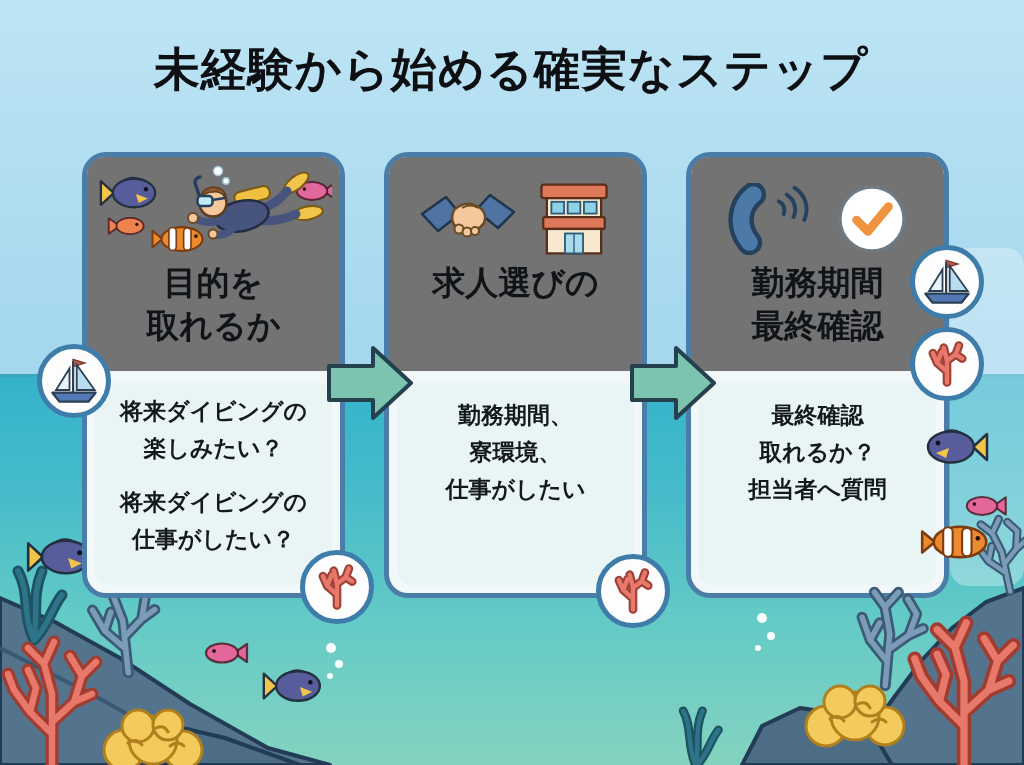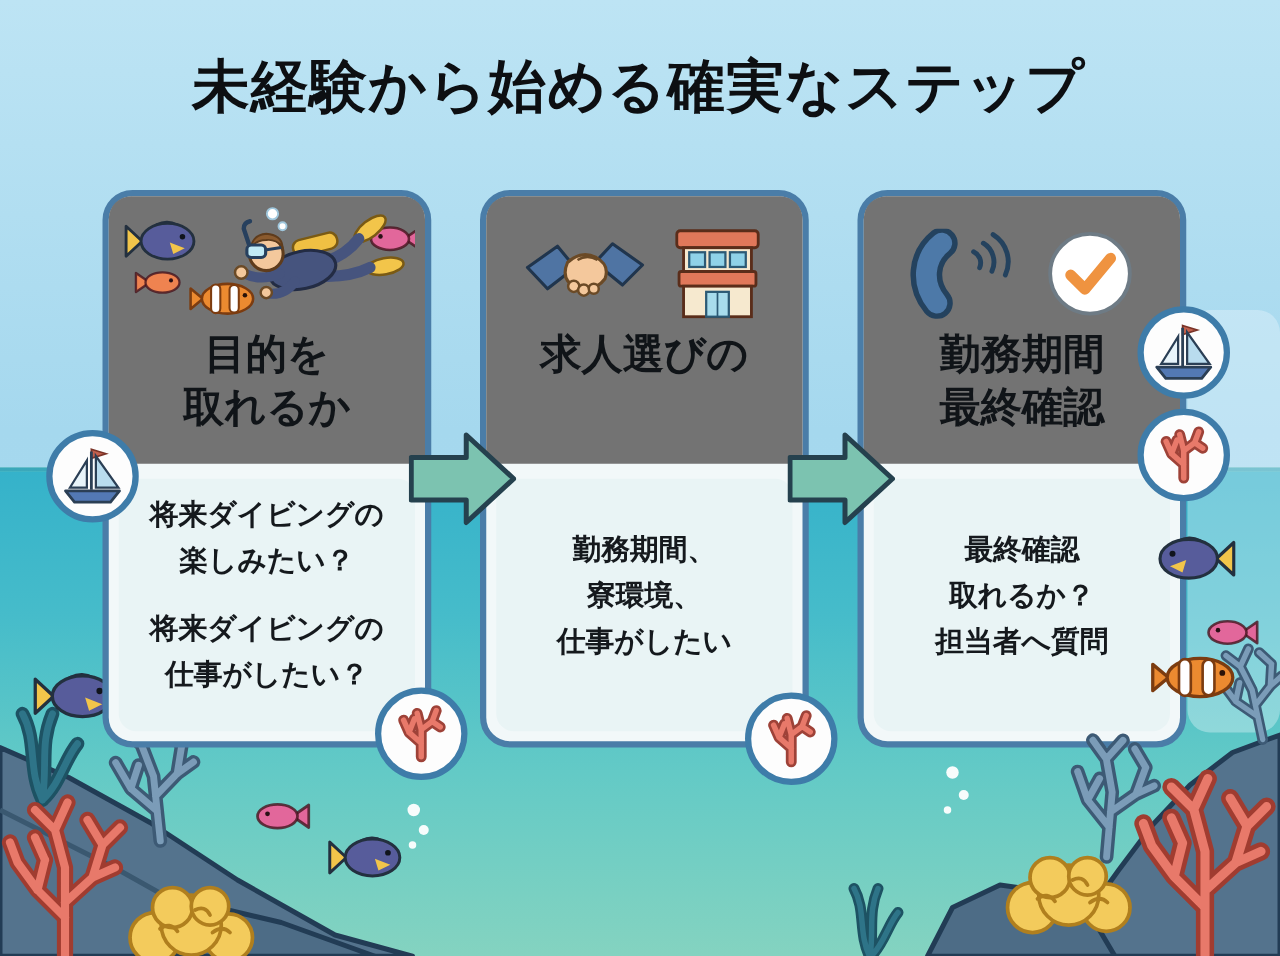--- a/index.html
+++ b/index.html
@@ -46,21 +46,21 @@
     position:absolute; left:0; right:0; top:104px; text-align:center;
     font-size:33px; line-height:43px; font-weight:800; color:#101418;
   }
   .card-bodywrap{
     position:absolute; left:8px; right:8px; top:226px; bottom:8px;
     background:#e9f4f5; border-radius:14px; text-align:center;
     padding-top:10px; box-sizing:border-box;
   }
   .para{margin:0; font-size:23px; line-height:37px; font-weight:700; color:#15191d;}
   .para + .para{margin-top:17px;}
-  .card.c23 .para{margin-top:28px;font-family:Liberation Serif, serif;}
+  .card.c23 .para{margin-top:4px;font-family:Liberation Serif, serif;}
   .bl{display:block;}
   
   .arrow{z-index:4; top:344px;}
   
   .badge{
     width:74px; height:74px; border-radius:50%;
     background:#fdfdfd; border:5px solid #3e7ca9; box-sizing:border-box;
     display:flex; align-items:center; justify-content:center; z-index:5;
   }
 </style>

